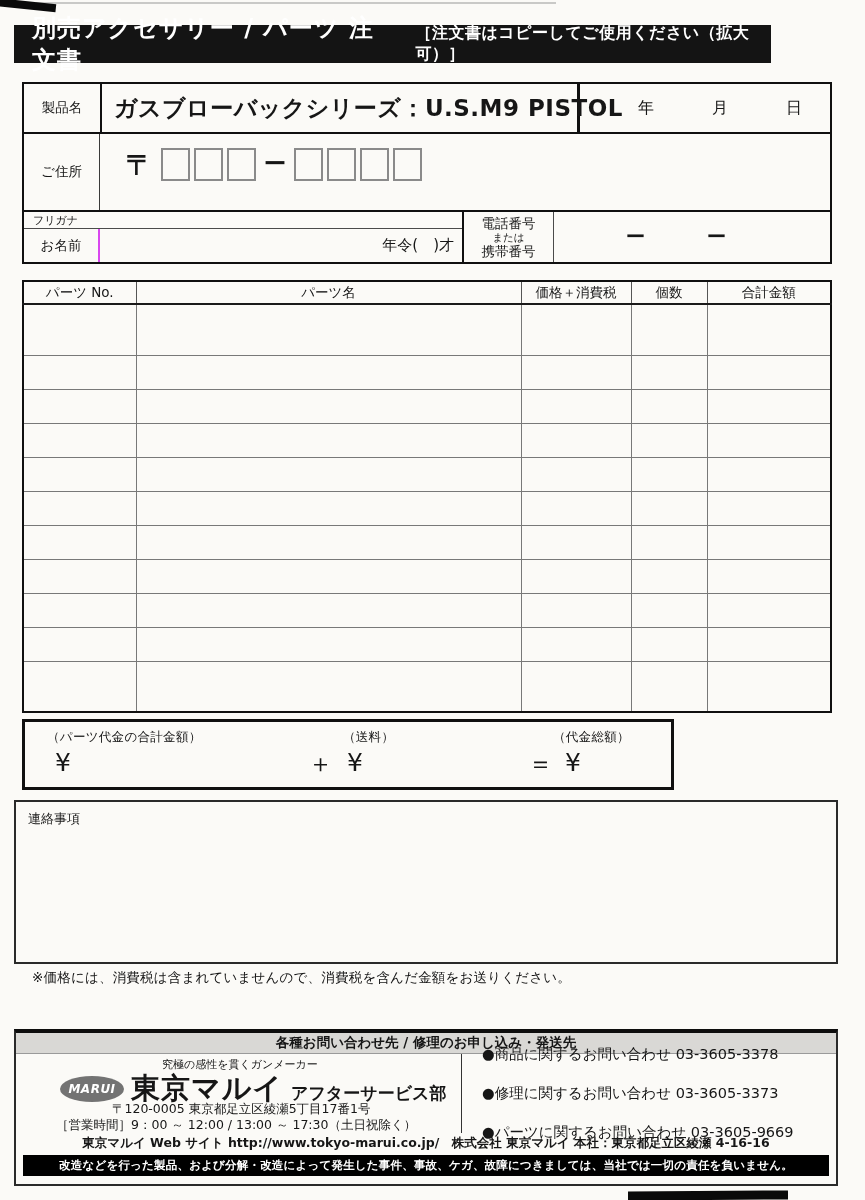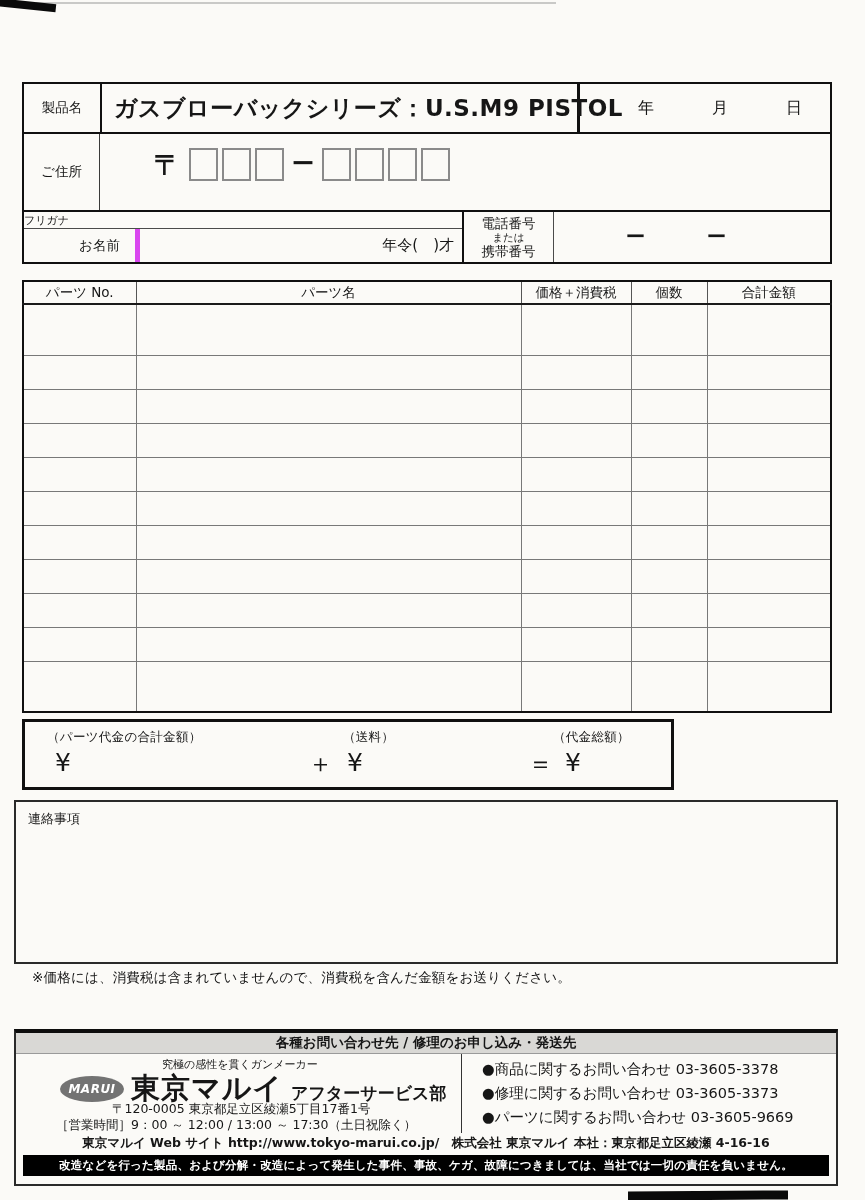--- a/index.html
+++ b/index.html
@@ -20,34 +20,34 @@
   .titlebar .main { margin-left:18px; font-size:24px; font-weight:bold; letter-spacing:1px; }
   .titlebar .note { margin-left:20px; font-size:16px; font-weight:bold; letter-spacing:0.5px; }
 
   
   .custbox { position:absolute; top:82px; left:22px; width:810px; height:182px; border:2.5px solid #101010; display:flex; flex-direction:column; background:transparent; }
   .row-product { height:50px; display:flex; border-bottom:2px solid #101010; }
   .cell-prodlabel { width:76px; display:flex; align-items:center; justify-content:center; font-size:13.5px; }
   .cell-prodname { width:480px; border-left:2.5px solid #101010; border-right:3px solid #101010;
     display:flex; align-items:center; padding-left:12px; font-size:23px; font-weight:bold; letter-spacing:0.5px; white-space:nowrap; }
   .cell-date { flex:1; display:flex; align-items:center; justify-content:flex-end; gap:58px; padding-right:28px; font-size:16px; }
-  .row-address { height:78px; display:flex; border-bottom:2px solid #101010;gap:28px; }
+  .row-address { height:78px; display:flex; border-bottom:2px solid #101010; }
   .cell-addrlabel { width:76px; border-right:1px solid #3a3a3a; display:flex; align-items:center; justify-content:center; font-size:13.5px; }
   .cell-addrcontent { flex:1; padding:12px 0 0 26px; display:flex; align-items:flex-start; }
   .postal-row { display:flex; align-items:center; height:36px; }
   .postal-mark { font-size:27px; font-weight:bold; margin-right:8px; line-height:1; }
   .postal-group { display:flex; align-items:center; gap:4px; }
   .postal-box { display:inline-block; width:29px; height:33px; border:2px solid #8a8a8a; background:transparent; }
   .postal-sep { font-size:22px; font-weight:bold; margin:0 8px; }
   .row-name { flex:1; display:flex; }
   .name-left { width:440px; display:flex; flex-direction:column; border-right:2.5px solid #101010; }
   .furigana-row { height:17px; display:flex; align-items:center; border-bottom:1px solid #4a4a4a; }
-  .furigana-label { font-size:11px; }
+  .furigana-label { padding-left:9px; font-size:11px; }
   .oname-row { flex:1; display:flex; }
-  .oname-label { width:76px; border-right:5px solid #d946ef; display:flex; align-items:center; justify-content:center; font-size:13.5px;margin-left:40px; }
+  .oname-label { width:76px; border-right:2px solid #d946ef; display:flex; align-items:center; justify-content:center; font-size:13.5px; }
   .oname-content { flex:1; display:flex; align-items:center; justify-content:flex-end; padding-right:8px; font-size:15px; }
   .name-right { flex:1; display:flex; }
   .phone-label { width:90px; border-right:1px solid #4a4a4a; display:flex; flex-direction:column; align-items:center; justify-content:center; line-height:1.2; }
   .phone-label .l1,.phone-label .l3 { font-size:13.5px; }
   .phone-label .l2 { font-size:10.5px; }
   .phone-content { flex:1; display:flex; align-items:center; padding-left:72px; gap:62px; font-size:19px; font-weight:bold; }
 
   
   .parts-table { position:absolute; top:280px; left:22px; width:808px; height:433px;
     border-collapse:collapse; table-layout:fixed; border:2.5px solid #101010; }
@@ -77,34 +77,38 @@
   .footer-main { display:flex; height:79px; }
   .footer-left { width:446px; position:relative; border-right:1.5px solid #333; }
   .slogan { position:absolute; left:146px; top:3px; font-size:11px; }
   .logo-row { position:absolute; left:44px; top:15px; display:flex; align-items:center; }
   .marui-logo { width:64px; height:26px; background:#737373; border-radius:50%; display:flex; align-items:center; justify-content:center;
     color:#fff; font-size:12px; font-weight:bold; font-style:italic; letter-spacing:0.5px; }
   .company { font-size:29px; font-weight:bold; letter-spacing:1px; margin-left:7px; white-space:nowrap; }
   .department { font-size:17px; font-weight:bold; margin-left:8px; padding-top:8px; white-space:nowrap; }
   .f-addr { position:absolute; left:96px; top:47px; font-size:12.5px; white-space:nowrap; }
   .f-hours { position:absolute; left:40px; top:63px; font-size:12.5px; white-space:nowrap; }
-  .footer-right { flex:1; display:flex; flex-direction:column; justify-content:center; gap:5px; padding-left:20px; }
+  .footer-right { flex:1; display:flex; flex-direction:column; justify-content:center; gap:20px; padding-left:20px; }
   .footer-right li { list-style:none; font-size:14.5px; white-space:nowrap; }
   .footer-web { text-align:center; font-size:12.5px; font-weight:bold; margin-top:2px; white-space:nowrap; }
   .footer-disclaimer { margin:3px 7px 0 7px; height:21px; background:#000000; color:#fff; display:flex; align-items:center; justify-content:center;
     font-size:11.5px; font-weight:bold; letter-spacing:0.2px; white-space:nowrap; }
 </style>
 </head>
 <body>
 
 <div class="page">
   <div class="artifact-hairline"></div>
   <div class="artifact-streak"></div>
   <div class="artifact-bottom"></div>
 
+  <div class="titlebar">
+    <span class="main">別売アクセサリー / パーツ 注文書</span>
+    <span class="note">［注文書はコピーしてご使用ください（拡大可）］</span>
+  </div>
 
   <div class="custbox">
     <div class="row-product">
       <div class="cell-prodlabel">製品名</div>
       <div class="cell-prodname">ガスブローバックシリーズ：U.S.M9 PISTOL</div>
       <div class="cell-date">
         <span>年</span>
         <span>月</span>
         <span>日</span>
       </div>

